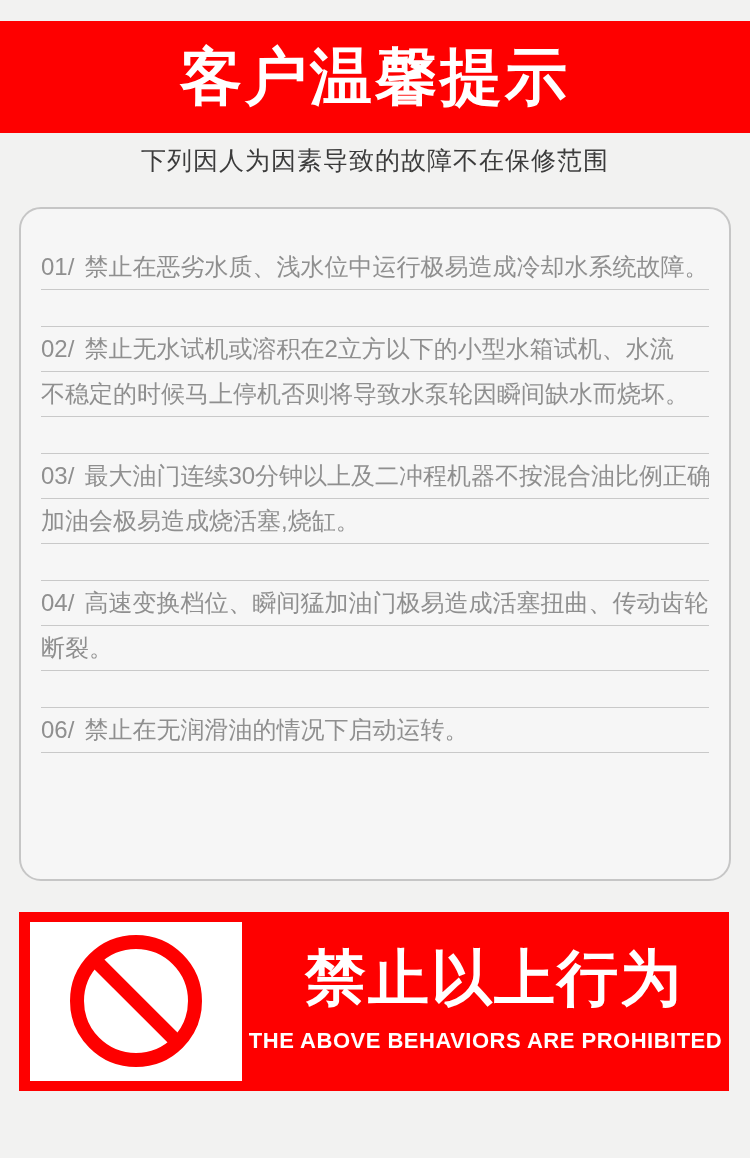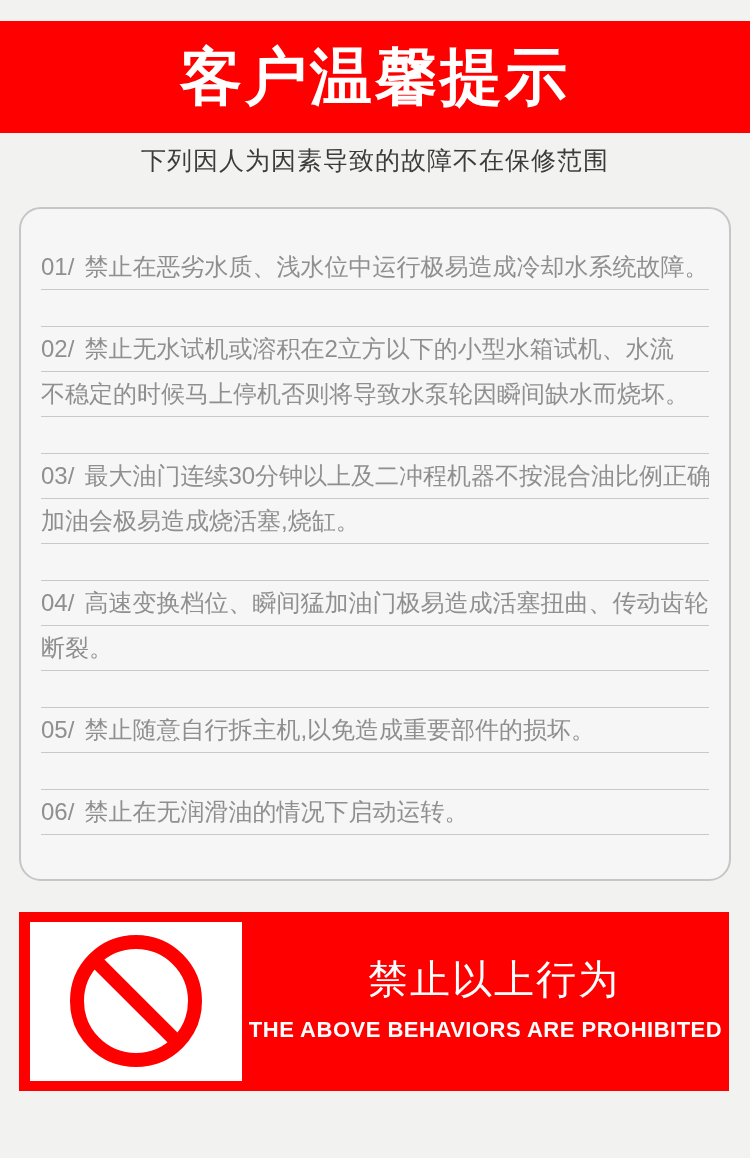--- a/index.html
+++ b/index.html
@@ -87,21 +87,21 @@
     transform: translate(-50%,-50%) rotate(45deg);
   }
   .banner-text {
     position: absolute; left: 223px; right: 0; top: 0; bottom: 0;
     display: flex; flex-direction: column;
     align-items: center; justify-content: center;
     padding-bottom: 4px;
   }
   .banner-title {
     color: #ffffff;
-    font-size: 40px; font-weight: 400;
+    font-size: 61px; font-weight: 700;
     letter-spacing: 2px; line-height: 1.1;
     white-space: nowrap;
     margin-left: 17px;
   }
   .banner-subtitle {
     color: #ffffff;
     font-size: 22px; font-weight: 700;
     margin-top: 16px;
     letter-spacing: 0.5px;
     white-space: nowrap;
@@ -128,23 +128,20 @@
       </div>
       <div class="notice-item">
         <div class="notice-line"><span class="item-number">03/</span><span>最大油门连续30分钟以上及二冲程机器不按混合油比例正确</span></div>
         <div class="notice-line">加油会极易造成烧活塞,烧缸。</div>
       </div>
       <div class="notice-item">
         <div class="notice-line"><span class="item-number">04/</span><span>高速变换档位、瞬间猛加油门极易造成活塞扭曲、传动齿轮</span></div>
         <div class="notice-line">断裂。</div>
       </div>
       <div class="notice-item">
-        <div class="notice-line"><span class="item-number">05/</span><span>禁止随意自行拆主机,以免造成重要部件的损坏。</span></div>
-      </div>
-      <div class="notice-item">
         <div class="notice-line"><span class="item-number">06/</span><span>禁止在无润滑油的情况下启动运转。</span></div>
       </div>
     </div>
 
   <div class="bottom-banner">
     <div class="icon-box">
       <div class="prohibition"></div>
     </div>
     <div class="banner-text">
       <div class="banner-title">禁止以上行为</div>

